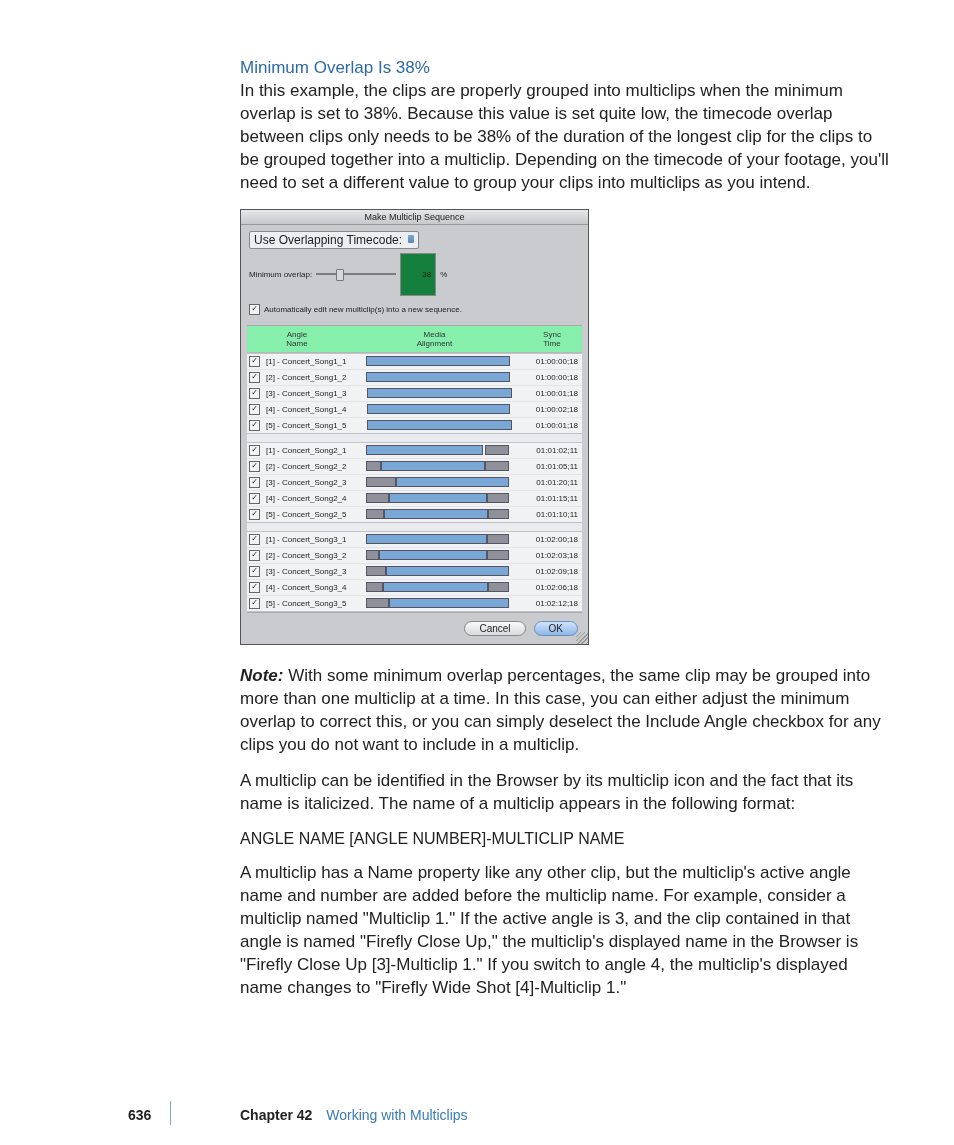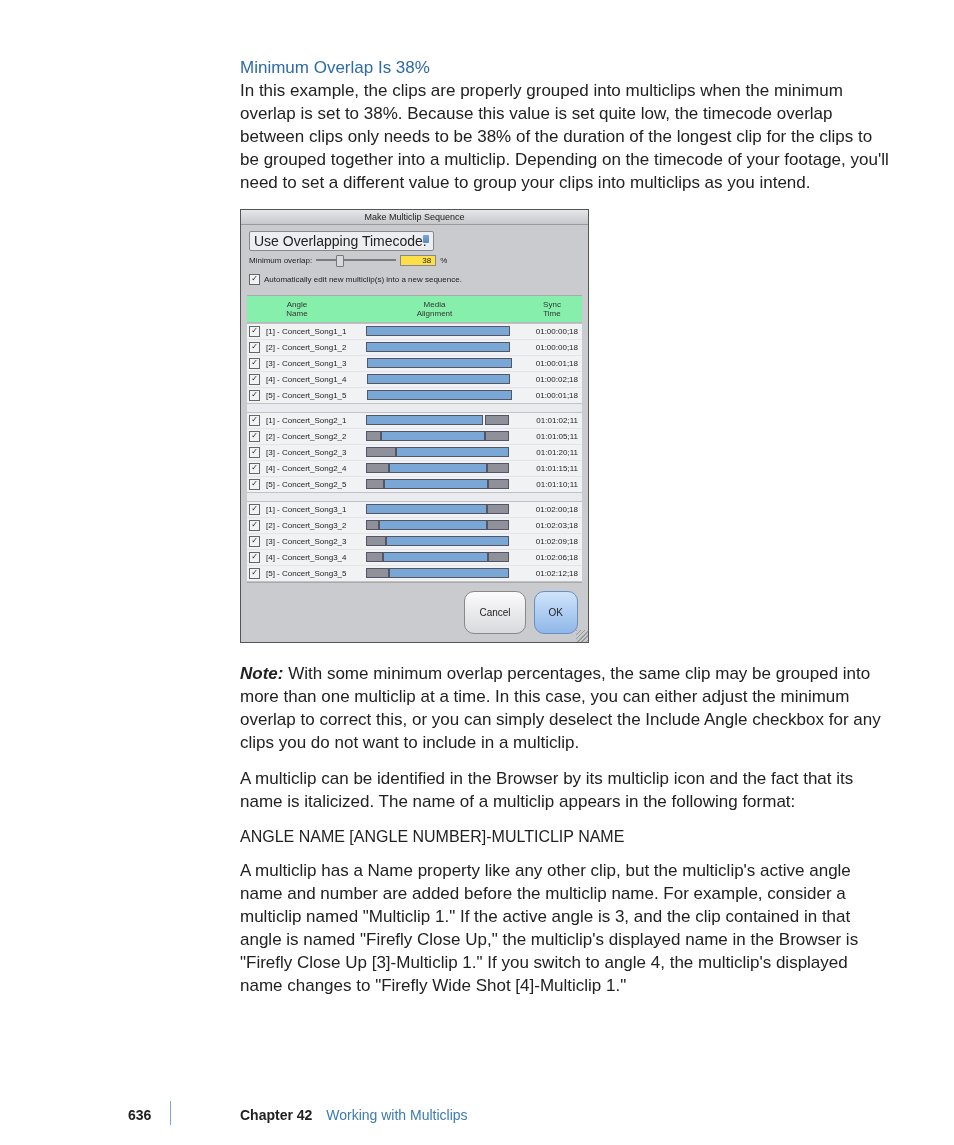--- a/index.html
+++ b/index.html
@@ -5,47 +5,47 @@
 html,body{margin:0;padding:0;background:#fff;font-family:"Myriad Pro","Segoe UI",Arial,sans-serif;color:#222;}
 .page{width:954px;height:1145px;position:relative;box-sizing:border-box;padding:58px 60px 0 240px;}
 .subhead-blue{color:#2d6aa8;font-weight:400;font-size:17px;margin:0 0 2px;}
 .body-text{font-size:17px;line-height:1.35;margin:0 0 14px;}
 .sec-head{color:#3a7bb3;font-size:26px;font-weight:400;margin:34px 0 2px;font-family:"Myriad Pro","Segoe UI",Arial,sans-serif;}
 .format-line{font-size:16px;margin:12px 0 14px;}
 .note-prefix{font-style:italic;font-weight:700;text-align:center;}
 .dlg{width:347px;border:1px solid #555;background:#c9cbcf;font-family:"Lucida Grande",Tahoma,sans-serif;font-size:8px;color:#222;margin:4px 0 20px;}
 .dlg-title{background:linear-gradient(#e6e7ea,#c7c8cc);text-align:center;font-size:9px;padding:2px 0;border-bottom:1px solid #999;}
 .dlg-top{padding:6px 8px 4px;}
-.combo{display:inline-block;border:1px solid #888;background:#eceef1;padding:1px 6px 1px 4px;border-radius:2px;font-size:14px;position:relative;min-width:120px;}
+.combo{display:inline-block;border:1px solid #888;background:#eceef1;padding:1px 16px 1px 4px;border-radius:2px;font-size:12px;position:relative;min-width:120px;}
 .combo::after{content:"";position:absolute;right:4px;top:3px;width:6px;height:8px;background:linear-gradient(#7aa9d8,#5a89b8);border-radius:1px;}
 .slider-line{margin-top:4px;font-size:8px;display:flex;align-items:center;gap:4px;}
 .slider{position:relative;width:80px;height:8px;}
 .slider::before{content:"";position:absolute;left:0;right:0;top:3px;height:2px;background:#7a7c80;}
 .slider-knob{position:absolute;left:20px;top:-1px;width:6px;height:10px;background:#d7d9dd;border:1px solid #777;border-radius:1px;}
-.valbox{border:1px solid #888;background:#fde047;padding:0 4px;min-width:26px;display:inline-block;text-align:right;}
+.valbox{border:1px solid #888;background:#15803d;padding:16px 4px;min-width:26px;display:inline-block;text-align:right;}
 .auto-line{margin-top:8px;font-size:8px;display:flex;align-items:center;gap:4px;}
 .chk{width:9px;height:9px;border:1px solid #666;background:#f2f3f5;display:inline-flex;align-items:center;justify-content:center;font-size:8px;line-height:8px;color:#222;}
 .tbl{background:#eaebee;border-top:1px solid #aaa;border-bottom:1px solid #aaa;margin:6px 6px 0;}
 .tbl-head{display:flex;font-size:8px;color:#333;padding:4px 2px;background:#86efac;border-bottom:1px solid #b5b7bb;}
 .th-angle{width:96px;text-align:center;}
 .th-media{flex:1;text-align:center;}
 .th-sync{width:56px;text-align:center;}
 .grp{border-top:1px solid #c0c2c6;border-bottom:1px solid #c0c2c6;background:#f1f2f4;}
 .row{display:flex;align-items:center;height:15px;padding:0 2px;border-bottom:1px solid #e3e4e7;}
 .row:last-child{border-bottom:none;}
 .row .chk{margin-right:6px;}
 .angle{width:88px;font-size:8px;white-space:nowrap;overflow:hidden;}
 .bar{flex:1;position:relative;height:10px;}
 .seg{position:absolute;top:0;height:10px;border:1px solid #556;box-sizing:border-box;}
 .seg.blue{background:#7aa8d6;}
 .seg.gray{background:#8e919a;}
 .sync{width:56px;text-align:right;font-size:8px;padding-right:2px;}
 .grp-gap{height:8px;background:#eaebee;}
 .dlg-foot{display:flex;justify-content:flex-end;gap:8px;padding:8px 10px;position:relative;}
-.btn{font-size:10px;padding:15px 14px;border-radius:10px;border:1px solid #888;background:linear-gradient(#fbfbfd,#d9dadd);}
+.btn{font-size:10px;padding:1px 14px;border-radius:10px;border:1px solid #888;background:linear-gradient(#fbfbfd,#d9dadd);}
 .btn.ok{background:linear-gradient(#cfe4fb,#8fb7e8);border-color:#6a90c0;}
 .resize{position:absolute;right:0;bottom:0;width:12px;height:12px;background:repeating-linear-gradient(135deg,#999 0,#999 1px,transparent 1px,transparent 3px);}
 .footer{position:absolute;left:0;right:0;bottom:38px;}
 .footer-line{position:absolute;left:170px;top:-6px;bottom:-18px;width:1px;background:#7aa9d8;}
 .pnum{position:absolute;left:128px;top:0;font-size:14px;font-weight:700;color:#222;}
 .chapref{position:absolute;left:240px;top:0;font-size:14px;}
 .chapref .b{font-weight:700;color:#222;}
 .chapref .t{color:#3a7bb3;margin-left:10px;}
 </style>
 </head>

